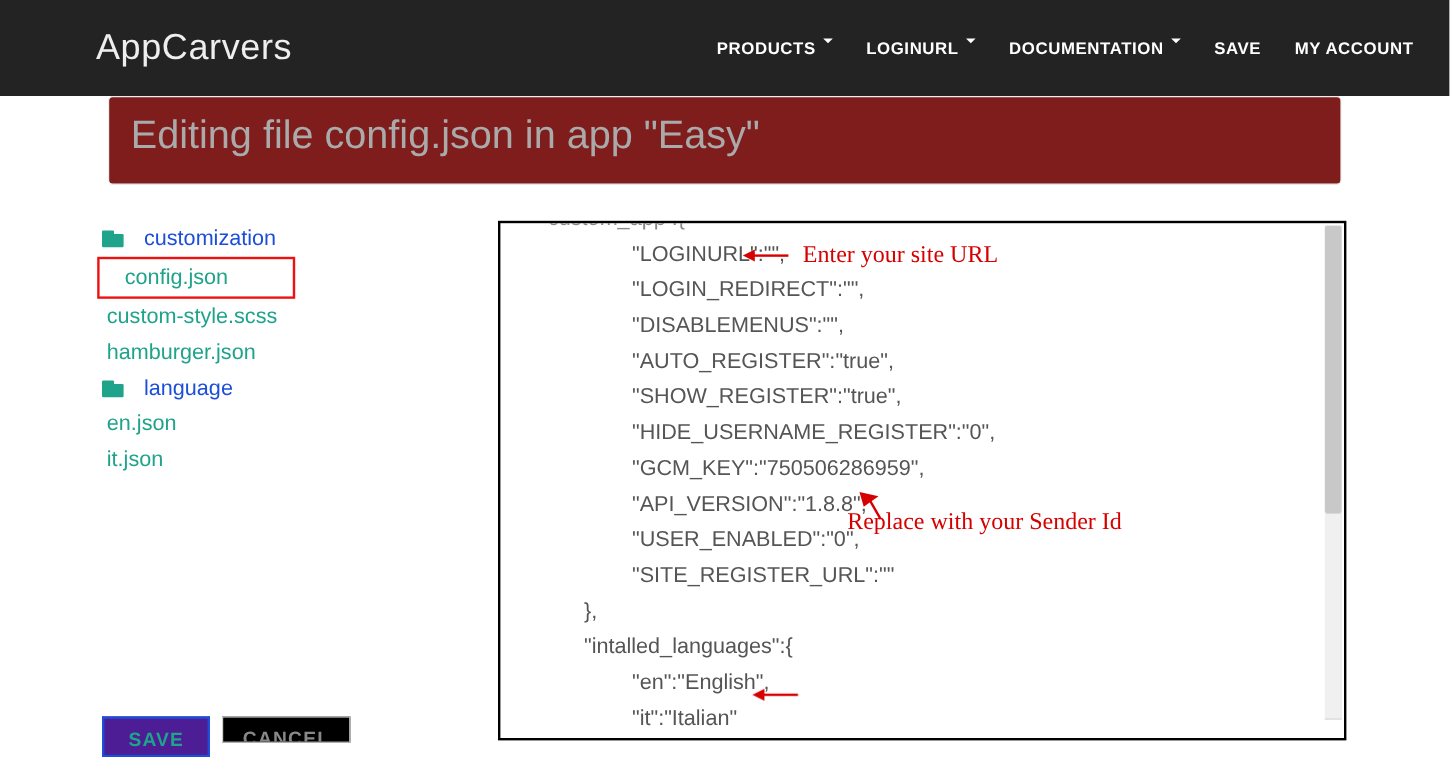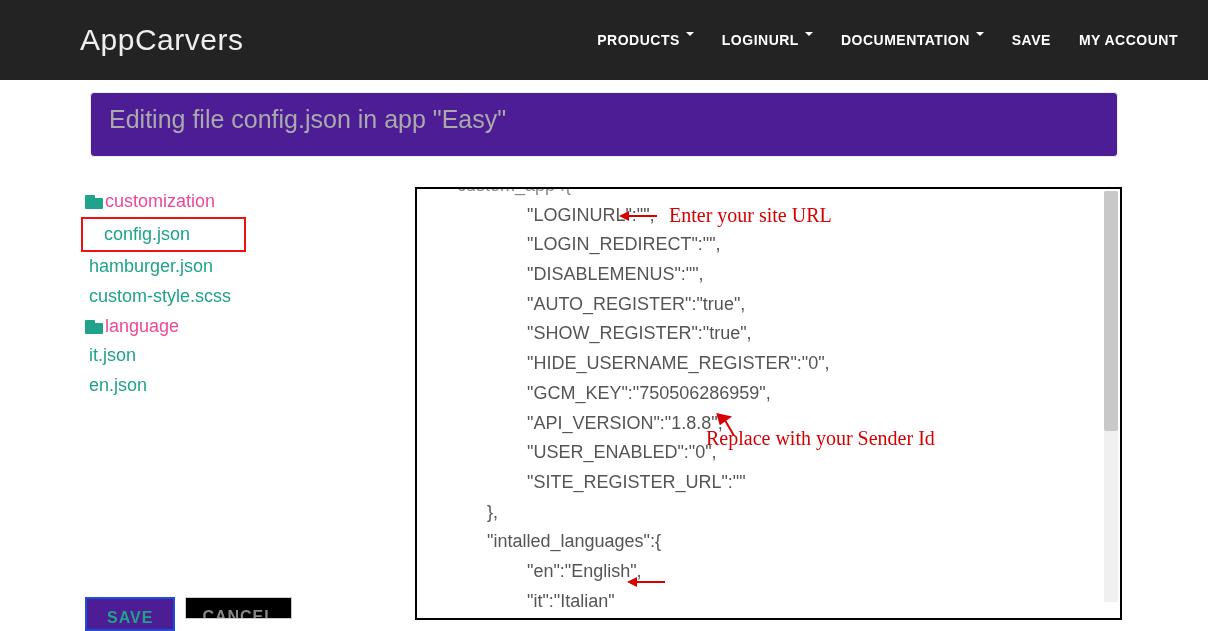--- a/index.html
+++ b/index.html
@@ -35,46 +35,46 @@
   }
   .caret {
     width: 0; height: 0;
     border-left: 4px solid transparent;
     border-right: 4px solid transparent;
     border-top: 4px solid #fff;
     margin-left: 2px;
   }
 
   .subheader {
-    margin: 12px 90px;
-    background: #4c1d95;
+    margin: 0 90px;
+    background: #7f1d1d;
     border: 1px solid #eee;
     border-radius: 4px;
     padding: 12px 18px 22px 18px;
     color: #aaa;
-    font-size: 25px;
+    font-size: 33px;
     font-weight: 300;
   }
 
   .content {
     display: flex;
     margin-top: 30px;
     padding: 0 0 0 85px;
   }
 
   .sidebar {
     width: 320px;
     font-size: 18px;
     line-height: 1.65;
   }
   .folder {
     display: flex;
     align-items: center;
-    color: #ec4899;
-    gap: 2px;
+    color: #1d4ed8;
+    gap: 17px;
   }
   .folder-icon {
     width: 18px; height: 14px;
     position: relative;
   }
   .folder-icon::before {
     content: "";
     position: absolute;
     left: 0; bottom: 0;
     width: 18px; height: 11px;
@@ -237,28 +237,28 @@
 <div class="content">
 
   <div class="sidebar">
     <div class="folder">
       <span class="folder-icon"></span>
       <span>customization</span>
     </div>
     <div>
       <span class="file file-active">config.json</span>
     </div>
+    <div class="file">custom-style.scss</div>
     <div class="file">hamburger.json</div>
-    <div class="file">custom-style.scss</div>
     <div class="folder">
       <span class="folder-icon"></span>
       <span>language</span>
     </div>
+    <div class="file">en.json</div>
     <div class="file">it.json</div>
-    <div class="file">en.json</div>
   </div>
 
   <div class="editor-wrap">
     <div class="editor">
       <div class="l0">custom_app :{</div>
       <div class="l2">"LOGINURL":"",</div>
       <div class="l2">"LOGIN_REDIRECT":"",</div>
       <div class="l2">"DISABLEMENUS":"",</div>
       <div class="l2">"AUTO_REGISTER":"true",</div>
       <div class="l2">"SHOW_REGISTER":"true",</div>

